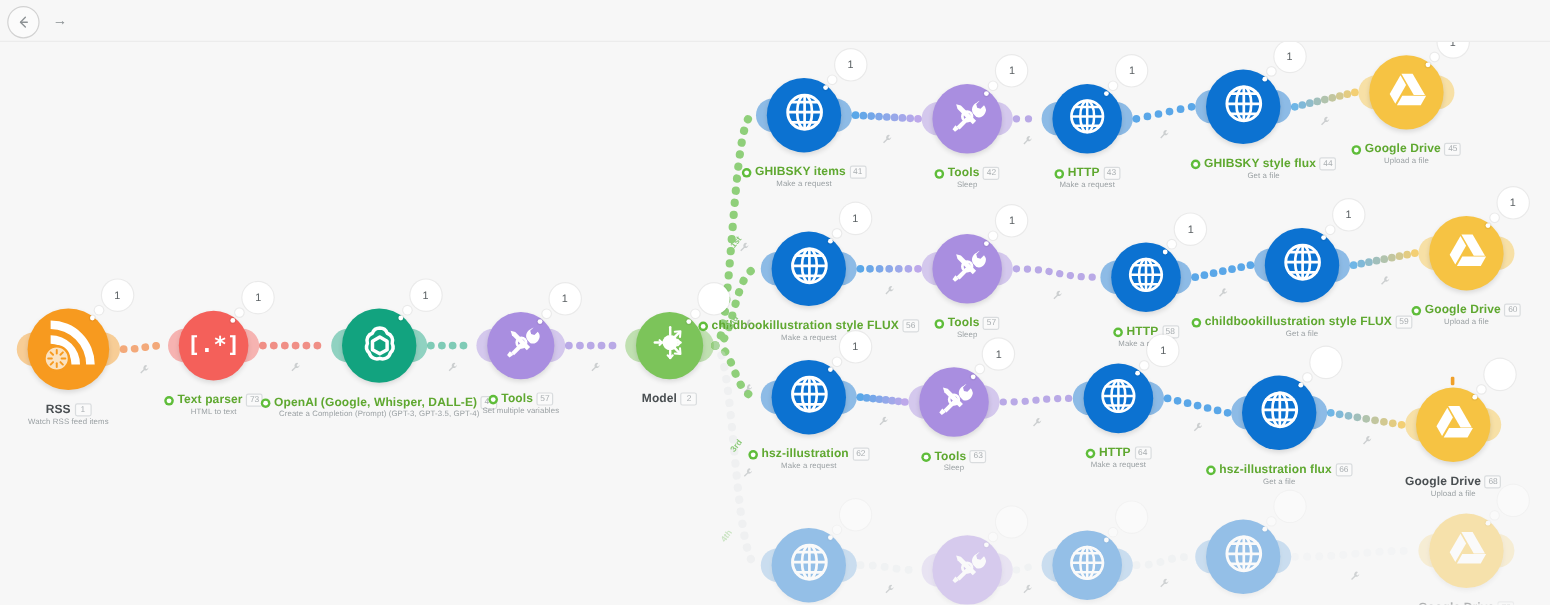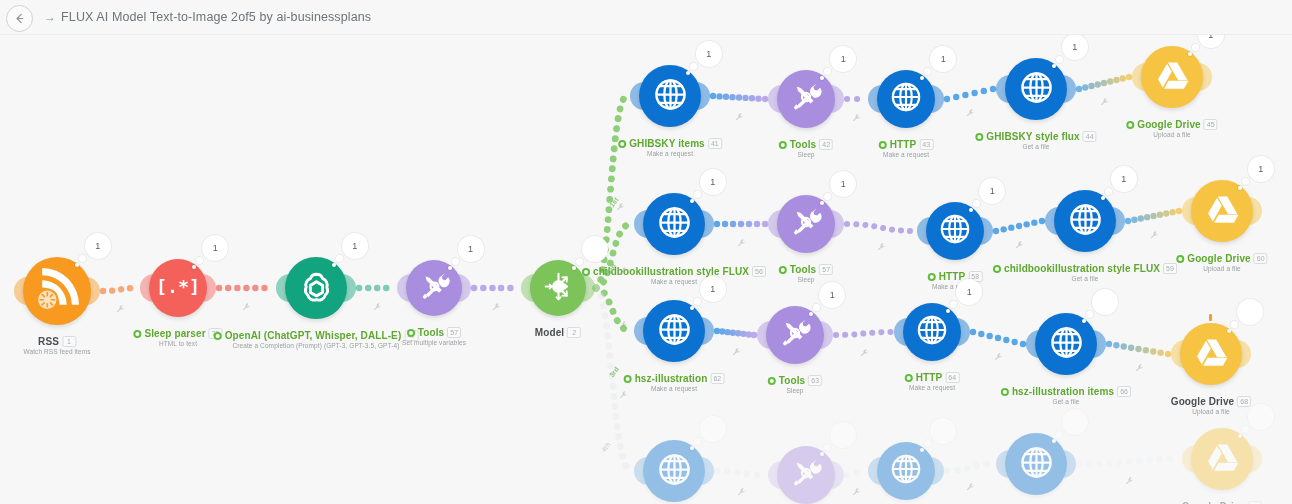--- a/index.html
+++ b/index.html
@@ -98,21 +98,20 @@
 
 <div class="topbar">
   <div class="back-btn">
     <svg width="13" height="13" viewBox="0 0 16 16">
       <path d="M10 3 L5 8 L10 13" fill="none" stroke="#8d9295" stroke-width="1.4" stroke-linecap="round" stroke-linejoin="round"></path>
       <path d="M5.3 8 H12" fill="none" stroke="#8d9295" stroke-width="1.4" stroke-linecap="round"></path>
     </svg>
   </div>
   <div class="crumbs">
     <span class="crumb-arrow">→</span>
-    <span>FLUX AI Model Text-to-Image 2of5 by ai-businessplans</span>
   </div>
 </div>
 
 <div class="canvas">
   <svg id="wires">
       <path d="M103,257 C120,257 120,254 137,254" fill="none" stroke="#f3a97a" stroke-width="6.4" stroke-linecap="round" stroke-dasharray="0.1 9"></path>
       <path d="M219,254 C246,254 246,254 273,254" fill="none" stroke="#f08f86" stroke-width="6.4" stroke-linecap="round" stroke-dasharray="0.1 9"></path>
       <path d="M359,254 C376.5,254 376.5,254 394,254" fill="none" stroke="#7fcbb6" stroke-width="6.4" stroke-linecap="round" stroke-dasharray="0.1 9"></path>
       <path d="M474,254 C496,254 496,254 518,254" fill="none" stroke="#b9a9e6" stroke-width="6.4" stroke-linecap="round" stroke-dasharray="0.1 9"></path>
       <path d="M596,254 C609.95,254 609.95,62 627,62" fill="none" stroke="#8fcf7a" stroke-width="6.8" stroke-linecap="round" stroke-dasharray="0.1 10"></path>
@@ -245,21 +244,21 @@
               <text x="24" y="32" font-family="DejaVu Sans Mono, monospace" font-size="21" font-weight="bold" fill="white" text-anchor="middle">[.*]</text>
             </svg></span>
     </div>
 
       <div class="bub bub-s2" style="left:14.299999999999997px;top:-23px;"></div>
       <div class="bub bub-s1" style="left:18.299999999999997px;top:-31px;"></div>
       <div class="bub bub-main" style="left:24.299999999999997px;top:-53px;">1</div>
     <div class="caption" style="left:0px;top:40px;">
       <div class="cap-row">
         <span class="cap-dot"></span>
-        <span class="cap-title ">Sleep parser</span>
+        <span class="cap-title ">Text parser</span>
         <span class="cap-badge">73</span>
       </div>
       <div class="cap-sub">HTML to text</div>
     </div>
       </div>
       <div class="module" style="left: 316px; top: 254px;">
 
     <div class="port left" style="left:-40px;background:#12a37f;opacity:.45;"></div>
     <div class="port right" style="left:22px;background:#12a37f;opacity:.45;"></div>
     <div class="disc" style="left:-31px;top:-31px;width:62px;height:62px;background:#12a37f;">
@@ -270,21 +269,21 @@
               </g>
             </svg></span>
     </div>
 
       <div class="bub bub-s2" style="left:15.7px;top:-25px;"></div>
       <div class="bub bub-s1" style="left:19.7px;top:-33px;"></div>
       <div class="bub bub-main" style="left:25.7px;top:-55px;">1</div>
     <div class="caption" style="left:0px;top:42px;">
       <div class="cap-row">
         <span class="cap-dot"></span>
-        <span class="cap-title ">OpenAI (ChatGPT, Whisper, DALL-E)</span>
+        <span class="cap-title ">OpenAI (Google, Whisper, DALL-E)</span>
         <span class="cap-badge">47</span>
       </div>
       <div class="cap-sub">Create a Completion (Prompt) (GPT-3, GPT-3.5, GPT-4)</div>
     </div>
       </div>
       <div class="module" style="left: 434px; top: 254px;">
 
     <div class="port left" style="left:-37px;background:#a98ee0;opacity:.45;"></div>
     <div class="port right" style="left:19px;background:#a98ee0;opacity:.45;"></div>
     <div class="disc" style="left:-28px;top:-28px;width:56px;height:56px;background:#a98ee0;">
@@ -434,21 +433,21 @@
         <circle cx="24" cy="24" r="15" fill="none" stroke="white" stroke-width="2.6"></circle>
         <ellipse cx="24" cy="24" rx="6.6" ry="15" fill="none" stroke="white" stroke-width="2.4"></ellipse>
         <path d="M9 24 h30 M11 15 h26 M11 33 h26" stroke="white" stroke-width="2.4"></path>
         <path d="M24 9 v30" stroke="white" stroke-width="2.4"></path>
             </svg></span>
     </div>
 
       <div class="bub bub-s2" style="left:15.7px;top:-25px;"></div>
       <div class="bub bub-s1" style="left:19.7px;top:-33px;"></div>
       <div class="bub bub-main" style="left:25.7px;top:-55px;">1</div>
-    <div class="caption" style="left:0px;top:42px;">
+    <div class="caption" style="left:17px;top:42px;">
       <div class="cap-row">
         <span class="cap-dot"></span>
         <span class="cap-title ">GHIBSKY style flux</span>
         <span class="cap-badge">44</span>
       </div>
       <div class="cap-sub">Get a file</div>
     </div>
       </div>
       <div class="module" style="left: 1172px; top: 43px;">
 
@@ -695,21 +694,21 @@
         <path d="M24 9 v30" stroke="white" stroke-width="2.4"></path>
             </svg></span>
     </div>
 
       <div class="bub bub-s2" style="left:15.7px;top:-25px;"></div>
       <div class="bub bub-s1" style="left:19.7px;top:-33px;"></div>
       <div class="bub bub-main" style="left:25.7px;top:-55px;"></div>
     <div class="caption" style="left:0px;top:42px;">
       <div class="cap-row">
         <span class="cap-dot"></span>
-        <span class="cap-title ">hsz-illustration items</span>
+        <span class="cap-title ">hsz-illustration flux</span>
         <span class="cap-badge">66</span>
       </div>
       <div class="cap-sub">Get a file</div>
     </div>
       </div>
       <div class="module" style="left: 1211px; top: 320px;">
 
     <div class="port left" style="left:-40px;background:#f6c343;opacity:.45;"></div>
     <div class="port right" style="left:22px;background:#f6c343;opacity:.45;"></div>
     <div class="disc" style="left:-31px;top:-31px;width:62px;height:62px;background:#f6c343;">

